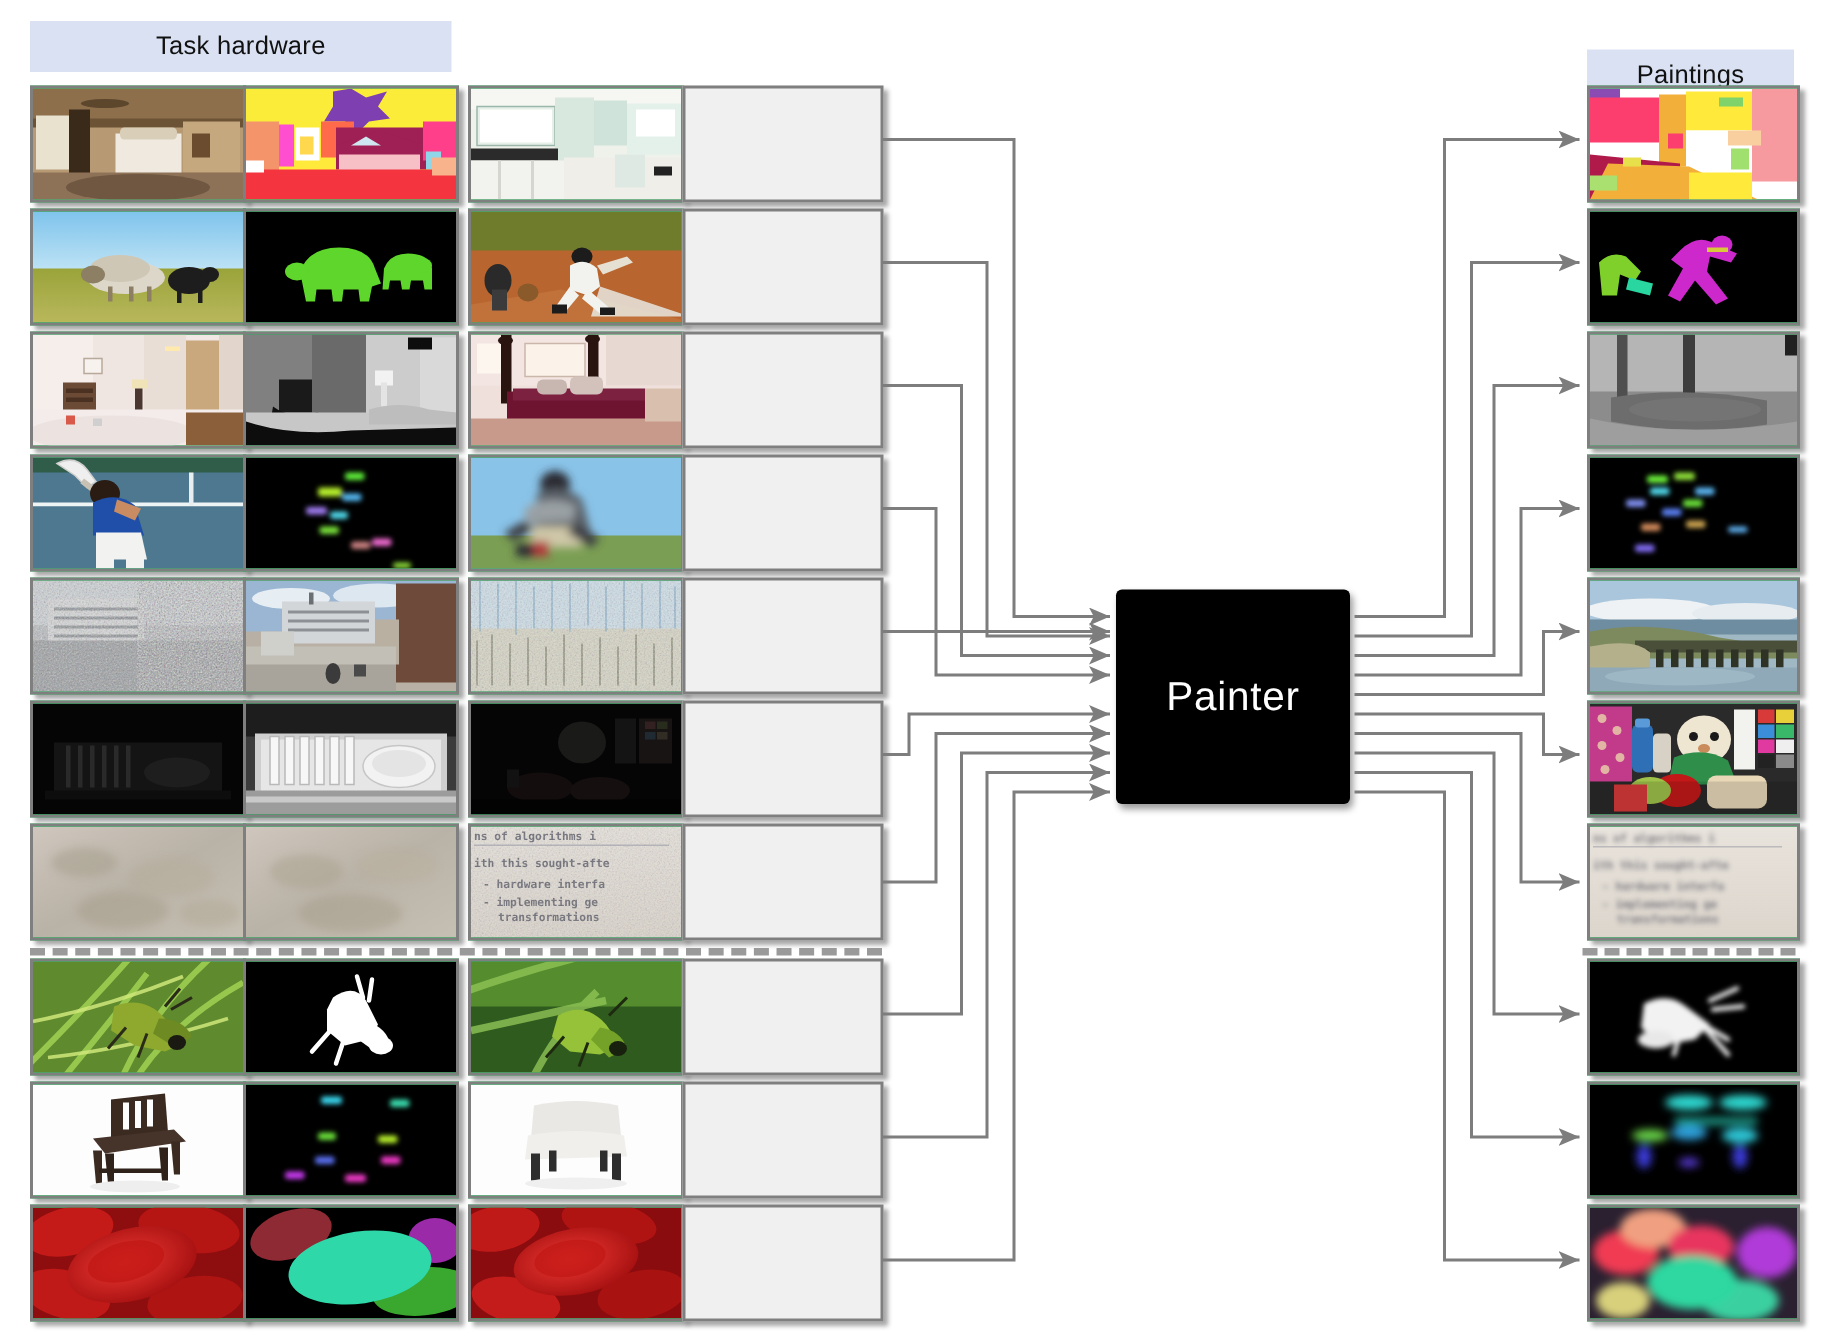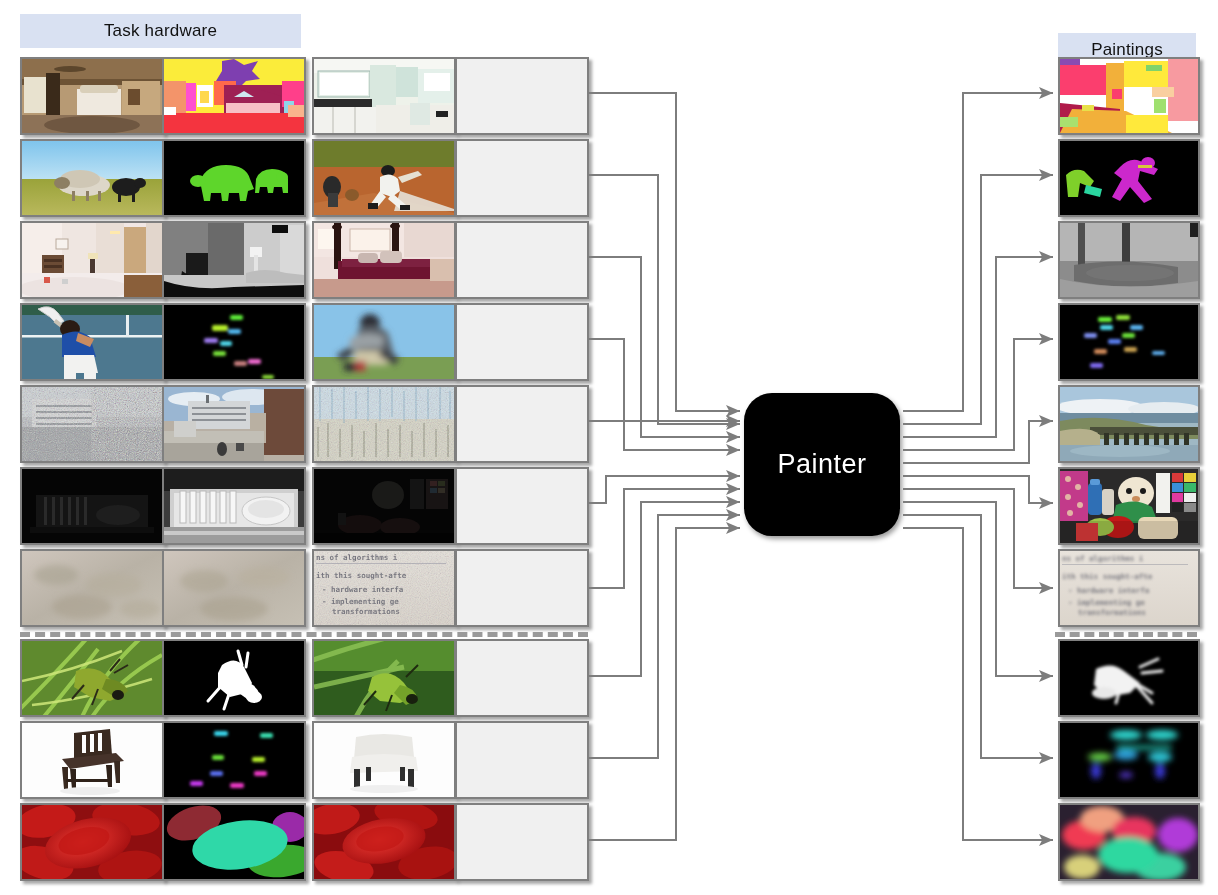--- a/index.html
+++ b/index.html
@@ -31,21 +31,21 @@
   .blank{background:#f0f0f0;}
 
   
   .dashed{
     position:absolute;height:0;
     border-top:5px dashed #9a9a9a;
   }
 
   
   .painter{
-    position:absolute;background:#000;border-radius:28px;
+    position:absolute;background:#000;border-radius:4px;
     display:flex;align-items:center;justify-content:center;
     color:#ffffff;font-size:27px;letter-spacing:.5px;
     box-shadow:2px 3px 5px rgba(0,0,0,.4);
   }
 
   
   .wires{position:absolute;left:0;top:0;width:1218px;height:895px;pointer-events:none;}
 </style>
 </head>
 <body>

